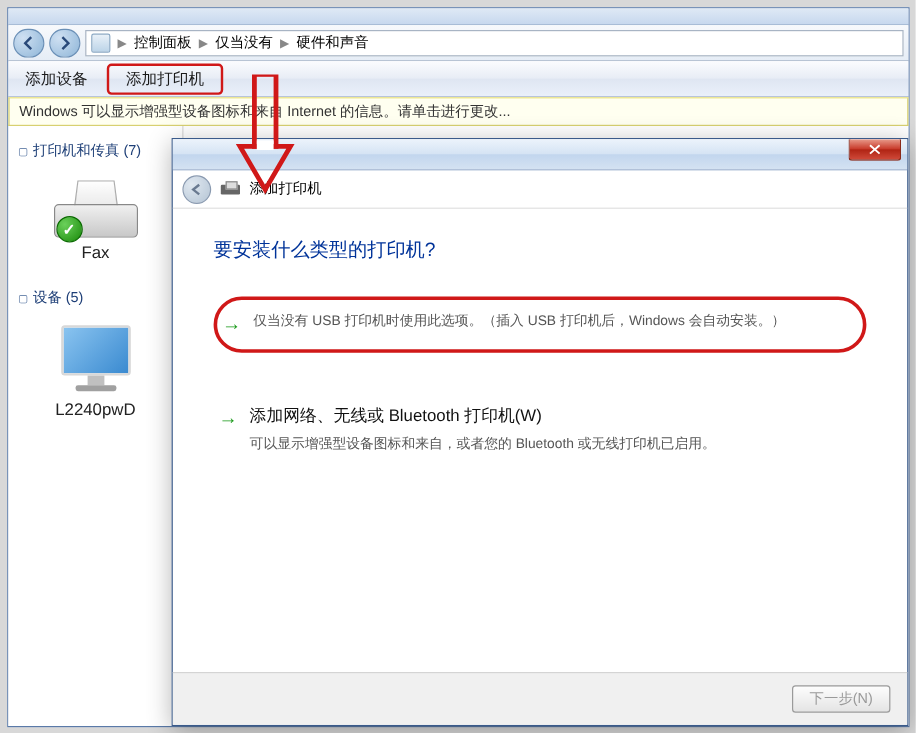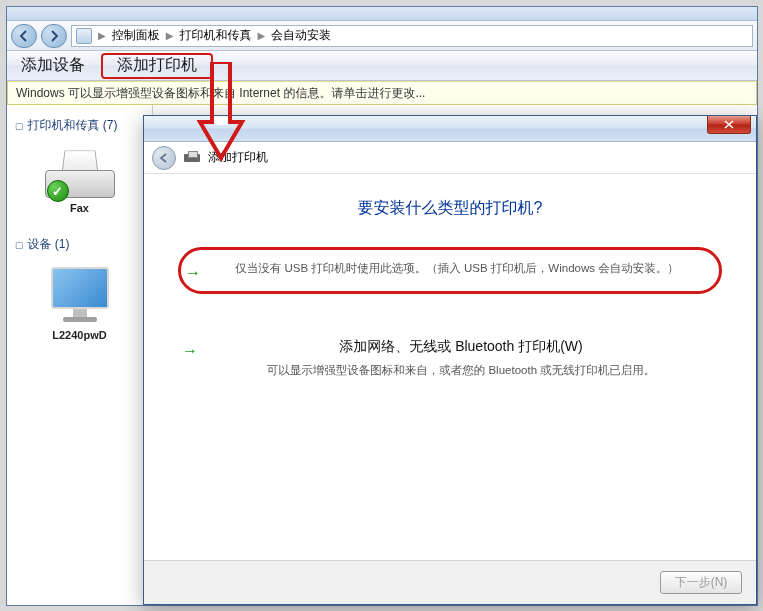--- a/index.html
+++ b/index.html
@@ -5,30 +5,30 @@
 * { margin: 0; padding: 0; box-sizing: border-box; font-family: "Microsoft YaHei", "Segoe UI", Tahoma, sans-serif; }
 body { background: #d8d8d8; width: 763px; height: 611px; overflow: hidden; position: relative; }
 .main-window { position: absolute; left: 6px; top: 6px; width: 752px; height: 600px; background: #fff; border: 1px solid #5a7aa8; }
 .titlebar { height: 14px; background: linear-gradient(#dfe9f5, #c7d8ee); border-bottom: 1px solid #a8bcd6; }
 .navbar { height: 30px; background: linear-gradient(#f7f9fc, #e6edf6); border-bottom: 1px solid #b8c4d4; display: flex; align-items: center; padding: 0 4px; gap: 4px; }
 .nav-btn { width: 26px; height: 24px; border-radius: 12px; background: radial-gradient(circle at 30% 30%, #cfe0f2, #8fb6d8); border: 1px solid #6a8fb6; display: flex; align-items: center; justify-content: center; }
 .nav-btn svg { width: 12px; height: 12px; }
 .address-box { flex: 1; height: 22px; background: #fff; border: 1px solid #a8b4c4; display: flex; align-items: center; padding: 0 4px; font-size: 12px; gap: 6px; }
 .address-box .sep { color: #888; font-size: 10px; }
 .crumb-icon { width: 16px; height: 16px; background: linear-gradient(#e8f0f8, #bcd4e8); border: 1px solid #8aa8c4; border-radius: 2px; display:inline-block; }
-.toolbar { height: 30px; background: linear-gradient(#fbfcfe, #e8edf6 48%, #dfe6f2 52%, #eaf0fa); border-bottom: 1px solid #b8c4da; display: flex; align-items: center; font-size: 16px; }
+.toolbar { height: 30px; background: linear-gradient(#fbfcfe, #e8edf6 48%, #dfe6f2 52%, #eaf0fa); border-bottom: 1px solid #b8c4da; display: flex; align-items: center; font-size: 13px; }
 .tool-item { padding: 0 14px; height: 100%; display: flex; align-items: center; color: #1a1a1a; }
 .tool-item.highlight { border: 2px solid #d01818; border-radius: 4px; height: 26px; margin: 0 2px; position: relative; z-index: 2; }
 .infobar { height: 24px; background: #fffff0; border: 1px solid #d8d070; border-top: 1px solid #e8e080; font-size: 12px; display: flex; align-items: center; padding: 0 8px; color: #333; }
 .content { display: flex; height: calc(100% - 14px - 30px - 30px - 24px); }
 .sidebar { width: 146px; background: #fff; border-right: 1px solid #d0d0d0; padding: 8px 0; font-size: 12px; }
 .group-header { display: flex; align-items: center; padding: 4px 8px; color: #1e3f77; cursor: default; }
 .group-header .tri { font-size: 9px; margin-right: 4px; color: #4a6a9a; }
 .device-item { text-align: center; margin: 10px 4px 18px; }
-.device-item .label { font-size: 11px; margin-top: 4px; color: #222; font-weight: bold; }
+.device-item .label { font-size: 14px; margin-top: 4px; color: #222; }
 .fax-icon { width: 70px; height: 50px; margin: 0 auto; position: relative; }
 .fax-body { position: absolute; bottom: 0; width: 70px; height: 28px; background: linear-gradient(#f0f0f0, #c8c8c8); border: 1px solid #888; border-radius: 4px; }
 .fax-paper { position: absolute; top: 0; left: 18px; width: 34px; height: 28px; background: linear-gradient(#fff, #e8e8e8); border: 1px solid #aaa; transform: perspective(60px) rotateX(25deg); }
 .check-badge { position: absolute; bottom: -4px; left: 2px; width: 22px; height: 22px; background: radial-gradient(circle at 30% 30%, #6ad05a, #1a8a0a); border-radius: 50%; border: 1px solid #0a6a00; display: flex; align-items: center; justify-content: center; color: #fff; font-size: 13px; font-weight: bold; }
 .monitor-icon { width: 64px; height: 58px; margin: 0 auto; position: relative; }
 .monitor-screen { width: 58px; height: 42px; background: linear-gradient(135deg, #8ac4f0, #3a8ad0); border: 2px solid #d8d8d8; border-radius: 3px; margin: 0 auto; }
 .monitor-stand { width: 14px; height: 8px; background: #c0c0c0; margin: 0 auto; }
 .monitor-base { width: 34px; height: 5px; background: #a0a0a0; margin: 0 auto; border-radius: 2px; }
 .main-area { flex: 1; background: #fff; }
 
@@ -37,21 +37,21 @@
 
 
 .dialog { position: absolute; left: 143px; top: 115px; width: 614px; height: 490px; background: #fff; border: 1px solid #3a5a8a; box-shadow: 0 4px 20px rgba(0,0,0,0.3); z-index: 5; }
 .dlg-titlebar { height: 26px; background: linear-gradient(#ecf3fb, #d6e4f4 48%, #c2d6ee 52%, #d4e2f2); border-bottom: 1px solid #a0b4d0; position: relative; }
 .close-btn { position: absolute; right: 5px; top: 0px; width: 44px; height: 18px; background: linear-gradient(#e89a8a, #c83a2a 48%, #b02414 52%, #d04a3a); border: 1px solid #8a2a1a; border-top: none; border-radius: 0 0 3px 3px; color: #fff; display: flex; align-items: center; justify-content: center; font-size: 11px; }
 .dlg-header { height: 32px; display: flex; align-items: center; padding: 0 8px; gap: 8px; border-bottom: 1px solid #e0e0e0; font-size: 12px; }
 .back-circle { width: 24px; height: 24px; border-radius: 50%; background: radial-gradient(circle at 30% 30%, #e0e8f0, #b4c4d4); border: 1px solid #8a9ab0; display: flex; align-items: center; justify-content: center; }
 .printer-glyph { width: 16px; height: 14px; display: inline-block; position: relative; }
 .printer-glyph::before { content: ""; position: absolute; top: 3px; left: 0; width: 16px; height: 8px; background: #666; border-radius: 1px; }
 .printer-glyph::after { content: ""; position: absolute; top: 0; left: 4px; width: 8px; height: 5px; background: #ddd; border: 1px solid #888; }
-.dlg-body { padding: 24px 34px; text-align: center; }
+.dlg-body { padding: 24px 34px; }
 .dlg-title { color: #003399; font-size: 16px; margin-bottom: 28px; }
 .option { padding: 10px 8px 14px 30px; position: relative; margin-bottom: 34px; }
 .option .arrow-bullet { position: absolute; left: 4px; top: 12px; color: #1a9a1a; font-size: 16px; font-weight: bold; }
 .option .opt-title { font-size: 14px; color: #111; margin-bottom: 6px; }
 .option .opt-desc { font-size: 11.5px; color: #555; line-height: 1.5; }
 .option.highlight2 { border: 3px solid #d01818; border-radius: 28px; padding: 10px 16px 14px 30px; }
 .dlg-footer { position: absolute; bottom: 0; left: 0; right: 0; height: 44px; background: #f0f0f0; border-top: 1px solid #d4d4d4; display: flex; align-items: center; justify-content: flex-end; padding: 0 14px; gap: 20px; }
 .btn { min-width: 82px; height: 23px; font-size: 12px; background: linear-gradient(#fdfdfd, #e4e4e4); border: 1px solid #9a9a9a; border-radius: 3px; display: flex; align-items: center; justify-content: center; color: #222; }
 .btn.disabled { color: #9a9a9a; }
 </style>
@@ -70,23 +70,23 @@
     <div class="nav-btn">
       <svg viewBox="0 0 12 12">
           <path d="M4 1 L9 6 L4 11" stroke="#2a4a7a" stroke-width="2" fill="none"></path>
         </svg>
     </div>
     <div class="address-box">
       <span class="crumb-icon"></span>
       <span class="sep">▶</span>
       <span>控制面板</span>
       <span class="sep">▶</span>
-      <span>打印机和传真</span>
+      <span>仅当没有</span>
       <span class="sep">▶</span>
-      <span>会自动安装</span>
+      <span>硬件和声音</span>
     </div>
   </div>
 
   <div class="toolbar">
     <div class="tool-item">添加设备</div>
     <div class="tool-item highlight">添加打印机</div>
   </div>
 
   <div class="infobar">
     <span>Windows 可以显示增强型设备图标和来自 Internet 的信息。请单击进行更改...</span>
@@ -101,21 +101,21 @@
       <div class="device-item">
         <div class="fax-icon">
           <div class="fax-paper"></div>
           <div class="fax-body"></div>
           <div class="check-badge">✓</div>
         </div>
         <div class="label">Fax</div>
       </div>
       <div class="group-header">
         <span class="tri">▢</span>
-        <span>设备 (1)</span>
+        <span>设备 (5)</span>
       </div>
       <div class="device-item">
         <div class="monitor-icon">
           <div class="monitor-screen"></div>
           <div class="monitor-stand"></div>
           <div class="monitor-base"></div>
         </div>
         <div class="label">L2240pwD</div>
       </div>
     </div>

